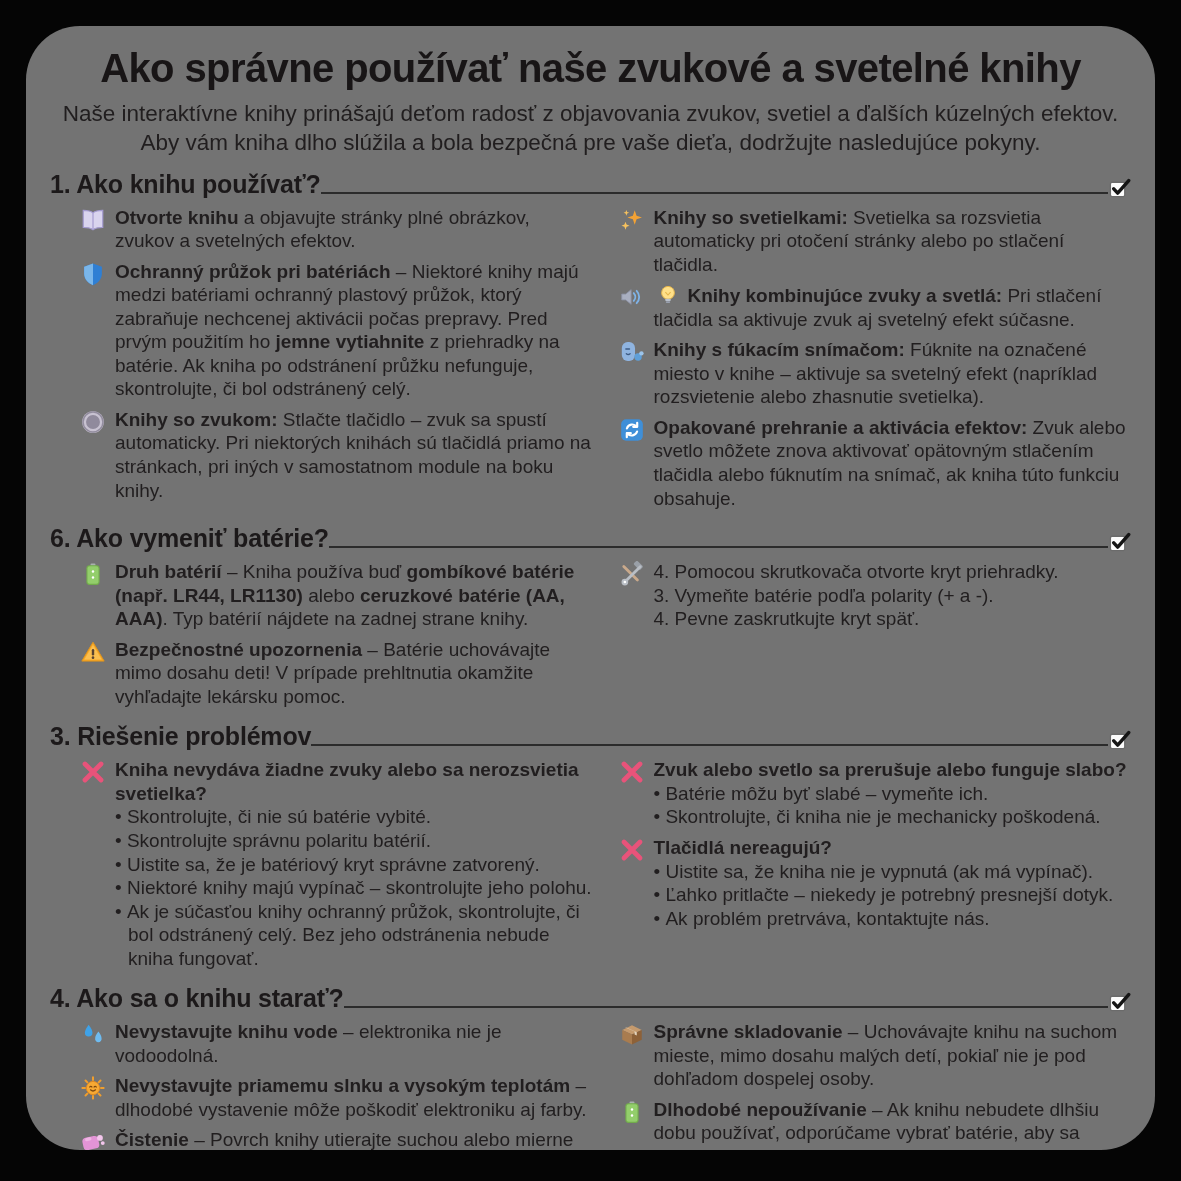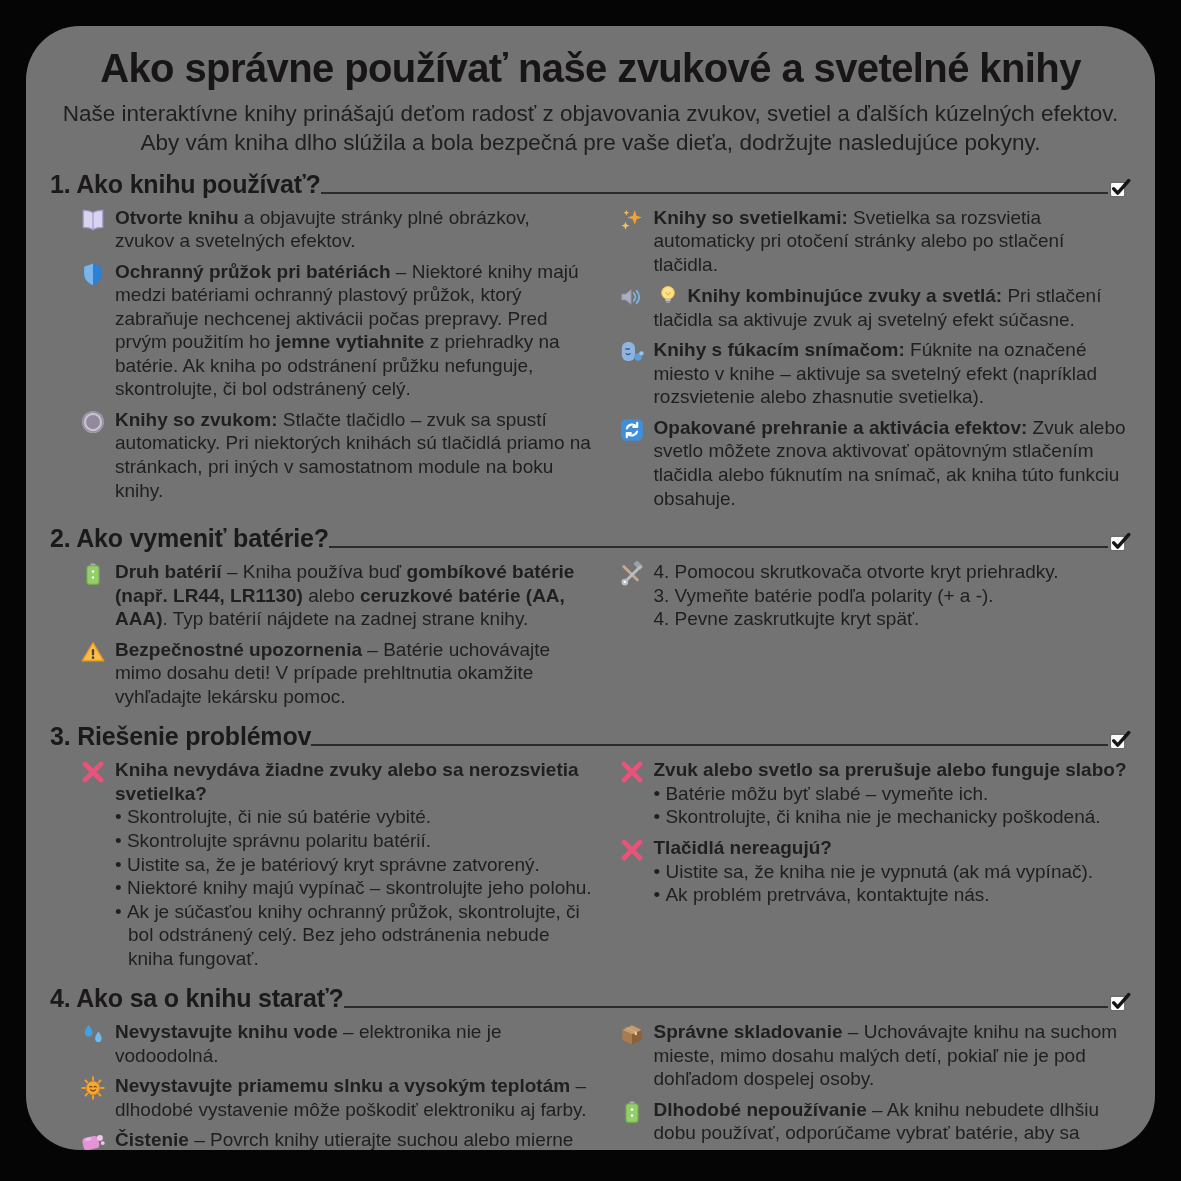--- a/index.html
+++ b/index.html
@@ -220,21 +220,21 @@
             <svg viewBox="0 0 24 24">
               <use href="#i-refresh"></use>
             </svg>
           </span>
         <div class="txt"><span class="bseg">Opakované prehranie a aktivácia efektov:</span><span> Zvuk alebo svetlo môžete znova aktivovať opätovným stlačením tlačidla alebo fúknutím na snímač, ak kniha túto funkciu obsahuje.</span></div>
       </div>
     </div>
   </div>
 
   <div class="sec-head">
-    <h2>2. Ako vymeniť batérie?</h2>
+    <h2>6. Ako vymeniť batérie?</h2>
     <div class="rule"></div>
     <span class="cb"><svg viewBox="0 0 24 24">
           <use href="#i-checkbox"></use>
         </svg></span>
   </div>
   <div class="cols">
     <div>
       <div class="item">
         <span class="ic">
             <svg viewBox="0 0 24 24">
@@ -308,20 +308,21 @@
       </div>
       <div class="item">
         <span class="ic">
             <svg viewBox="0 0 24 24">
               <use href="#i-xmark"></use>
             </svg>
           </span>
         <div class="txt">
           <div><span class="bseg">Tlačidlá nereagujú?</span></div>
           <div class="bullet">Uistite sa, že kniha nie je vypnutá (ak má vypínač).</div>
+          <div class="bullet">Ľahko pritlačte – niekedy je potrebný presnejší dotyk.</div>
           <div class="bullet">Ak problém pretrváva, kontaktujte nás.</div>
         </div>
       </div>
     </div>
   </div>
 
   <div class="sec-head">
     <h2>4. Ako sa o knihu starať?</h2>
     <div class="rule"></div>
     <span class="cb"><svg viewBox="0 0 24 24">

